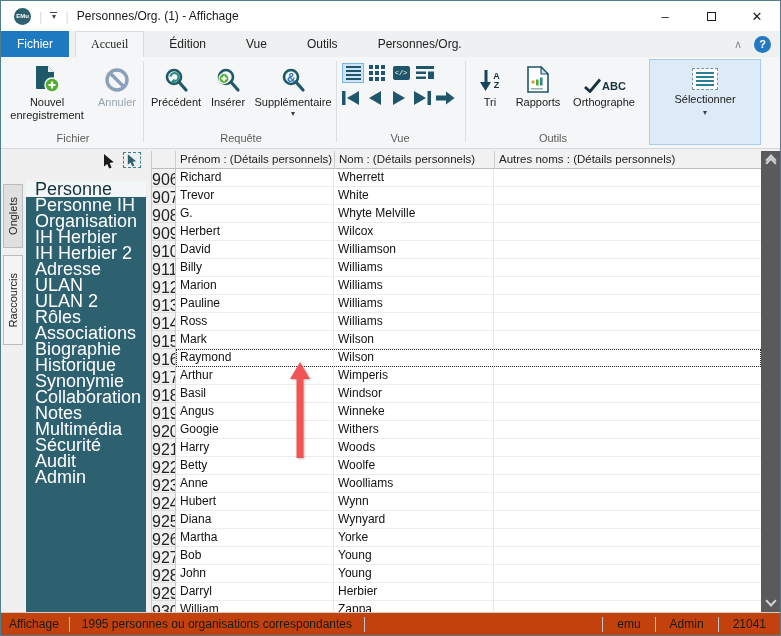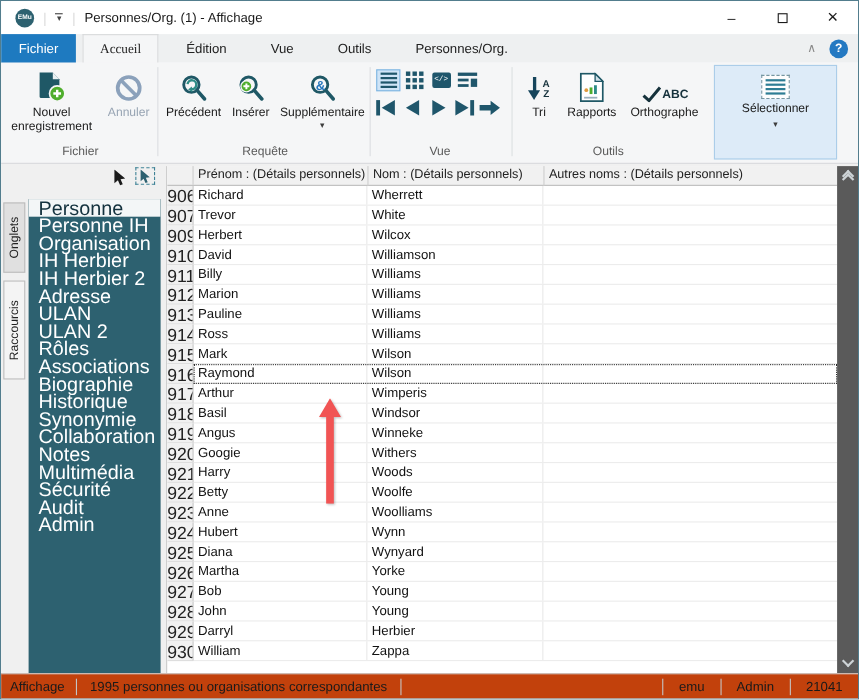--- a/index.html
+++ b/index.html
@@ -444,20 +444,28 @@
         </div>
           <div class="trow">
           <div class="cell num">907</div>
           <div class="rowdata">
             <div class="cell c1">Trevor</div>
             <div class="cell c2">White</div>
             <div class="cell c3"></div>
           </div>
         </div>
           <div class="trow">
+          <div class="cell num">908</div>
+          <div class="rowdata">
+            <div class="cell c1">G.</div>
+            <div class="cell c2">Whyte Melville</div>
+            <div class="cell c3"></div>
+          </div>
+        </div>
+          <div class="trow">
           <div class="cell num">909</div>
           <div class="rowdata">
             <div class="cell c1">Herbert</div>
             <div class="cell c2">Wilcox</div>
             <div class="cell c3"></div>
           </div>
         </div>
           <div class="trow">
           <div class="cell num">910</div>
           <div class="rowdata">

